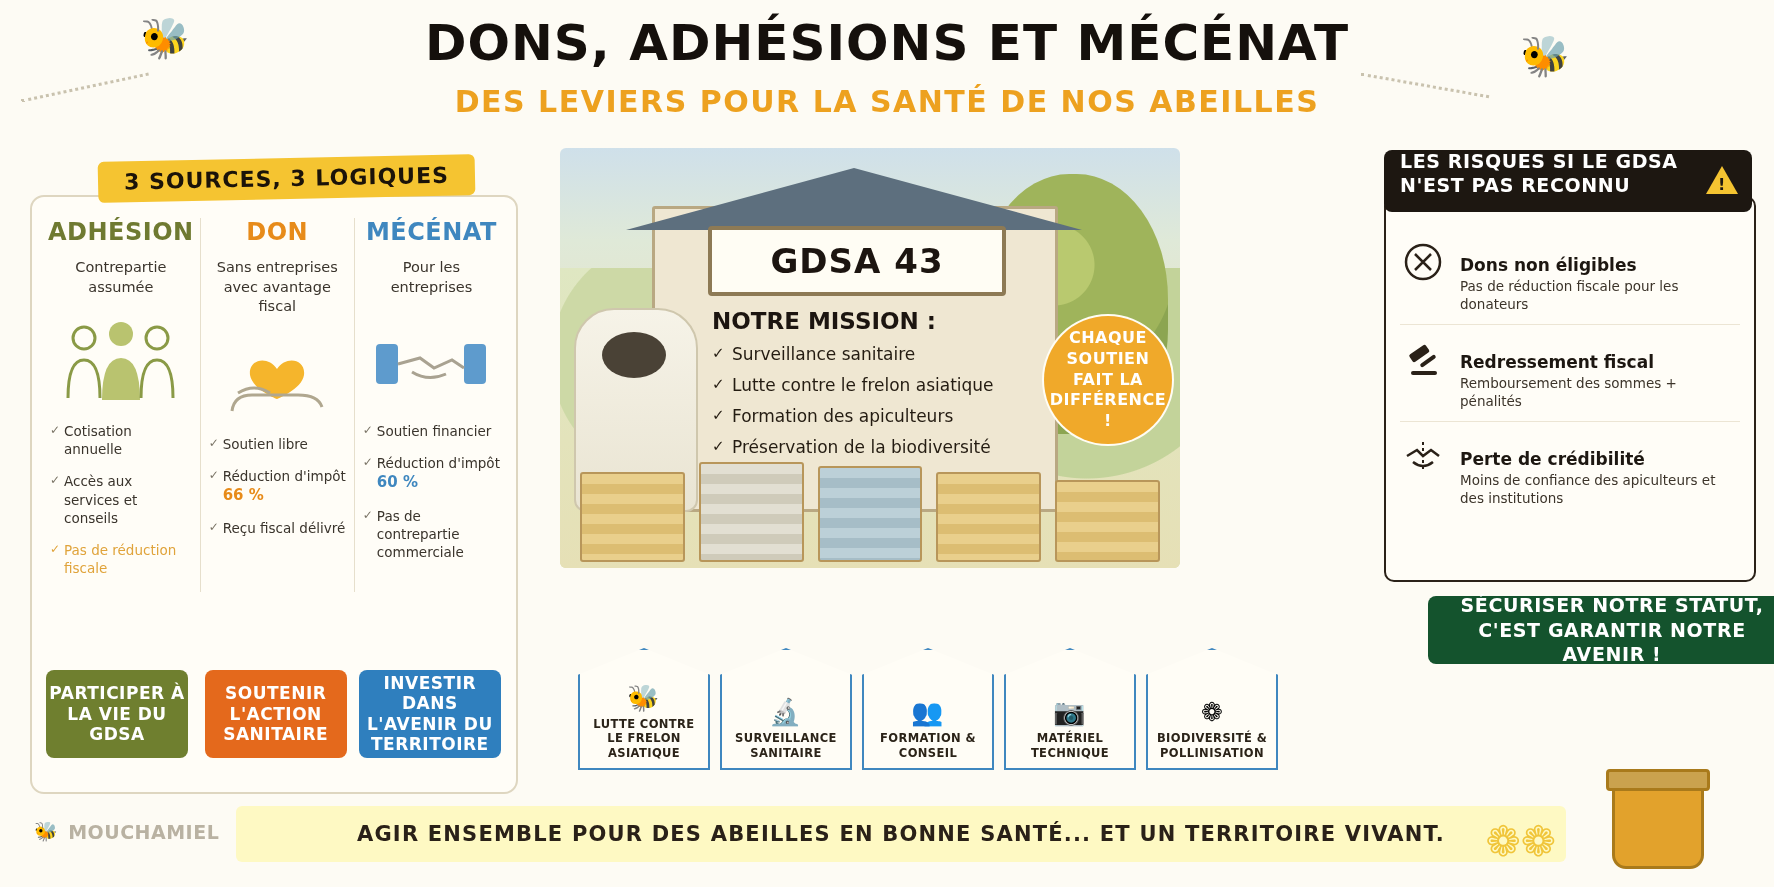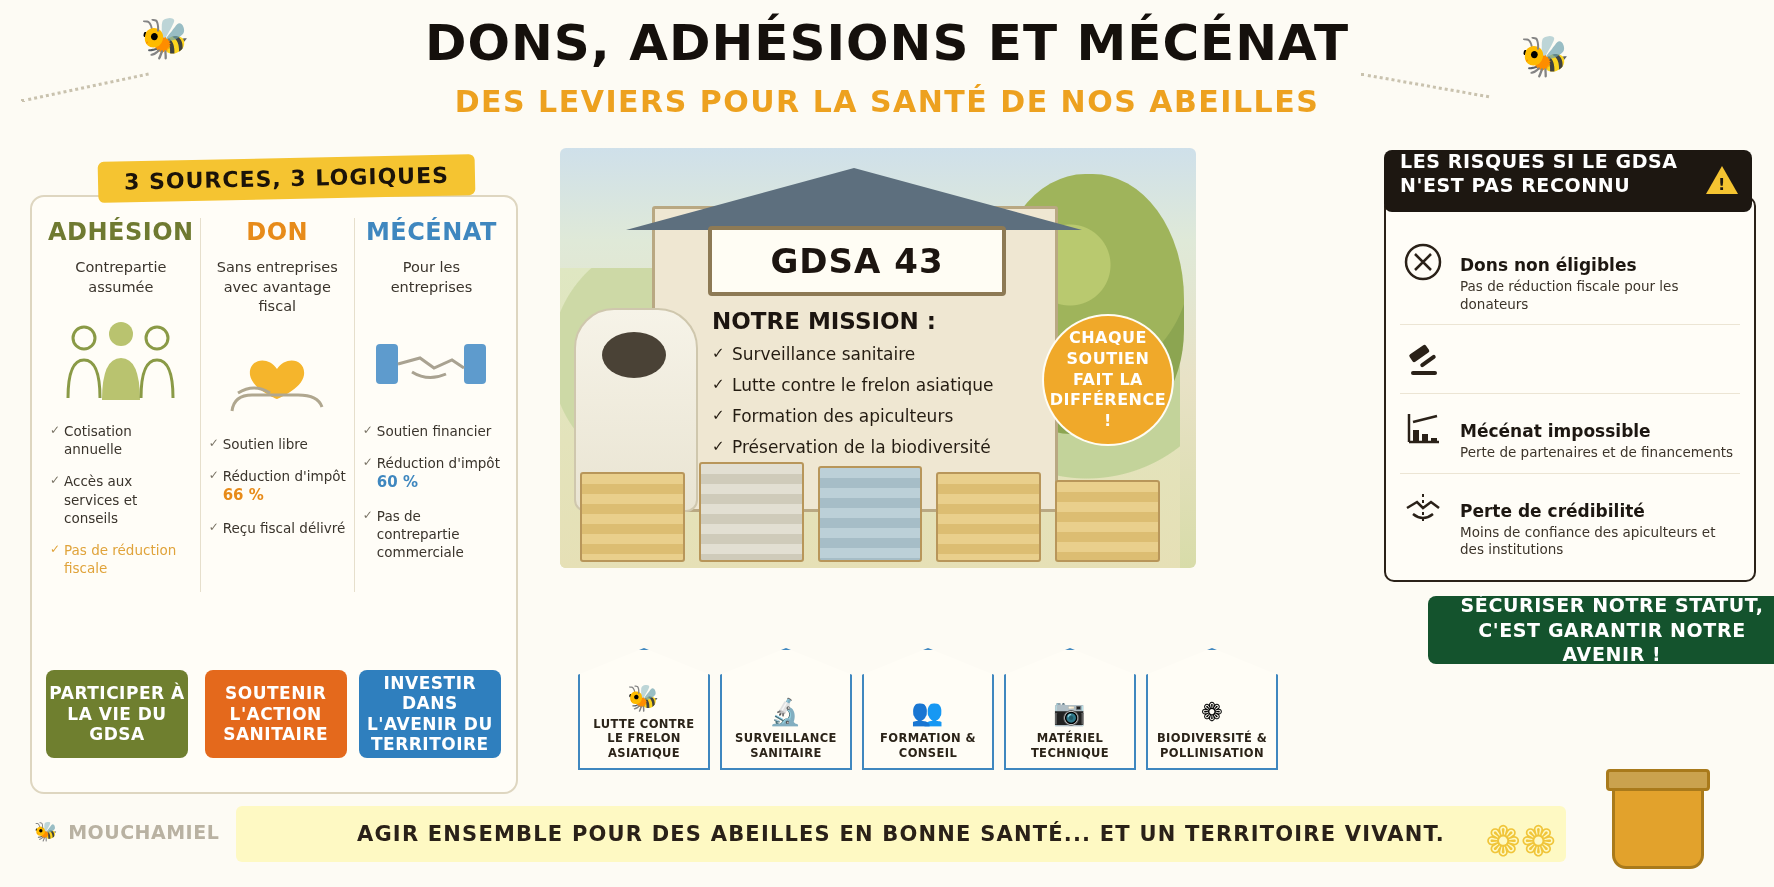--- a/index.html
+++ b/index.html
@@ -71,21 +71,20 @@
   }
   .c-adh .cta{background:#6f7f2f;}
   .c-don .cta{background:#e4691c;}
   .c-mec .cta{background:#2f7fbe;}
 
   
   .center{
     position:absolute;left:560px;top:148px;width:620px;height:420px;
     border-radius:6px;overflow:hidden;
     background:linear-gradient(#cfe0ea 0%,#dfe9d8 22%,#e8e2c6 55%,#d8dca9 100%);
-    padding-left:16px;
   }
   .hills{position:absolute;left:0;top:120px;width:620px;height:300px;
     background:radial-gradient(circle at 18% 30%, #cdd9a6 0 120px, transparent 121px),
                radial-gradient(circle at 85% 20%, #c3d39a 0 150px, transparent 151px),
                linear-gradient(#dfe7c2,#e6e0b6);}
   .tree{position:absolute;right:12px;top:26px;width:190px;height:260px;border-radius:48% 48% 40% 40%;
     background:radial-gradient(circle at 40% 35%, #b9c96f 0 40px, #9fb45b 41px 120px, #8ca551 121px 200px);}
   .barn{
     position:absolute;left:92px;top:58px;width:400px;height:300px;background:#efe7d2;
     border:3px solid #b9a882;border-radius:3px;
@@ -333,35 +332,23 @@
       </div>
     </div>
     <div class="risk">
       <div class="ic">
         <svg width="40" height="40" viewBox="0 0 40 40">
             <rect x="6" y="10" width="20" height="9" rx="2" transform="rotate(-35 16 14)" fill="#2a2118"></rect>
             <rect x="16" y="20" width="18" height="4" rx="2" transform="rotate(-35 25 22)" fill="#2a2118"></rect>
             <rect x="8" y="32" width="26" height="4" rx="2" fill="#2a2118"></rect>
           </svg>
       </div>
-    </div>
-    <div class="risk">
-      <div class="ic">
-        <svg width="40" height="40" viewBox="0 0 40 40">
-            <path d="M6 34 L6 6" stroke="#2a2118" stroke-width="2.5"></path>
-            <path d="M6 34 L36 34" stroke="#2a2118" stroke-width="2.5"></path>
-            <rect x="10" y="22" width="6" height="12" fill="#2a2118"></rect>
-            <rect x="19" y="26" width="6" height="8" fill="#2a2118"></rect>
-            <rect x="28" y="30" width="6" height="4" fill="#2a2118"></rect>
-            <path d="M10 14 L34 8" stroke="#2a2118" stroke-width="2.5"></path>
-          </svg>
-      </div>
       <div>
-        <h4>Mécénat impossible</h4>
-        <p>Perte de partenaires et de financements</p>
+        <h4>Redressement fiscal</h4>
+        <p>Remboursement des sommes + pénalités</p>
       </div>
     </div>
     <div class="risk">
       <div class="ic">
         <svg width="40" height="40" viewBox="0 0 40 40">
             <path d="M4 20 L14 14 L20 20 L28 14 L36 20" fill="none" stroke="#2a2118" stroke-width="2.5"></path>
             <path d="M10 26 Q20 34 30 26" fill="none" stroke="#2a2118" stroke-width="2.5"></path>
             <path d="M20 6 L20 34" stroke="#2a2118" stroke-width="2" stroke-dasharray="3 3"></path>
           </svg>
       </div>

